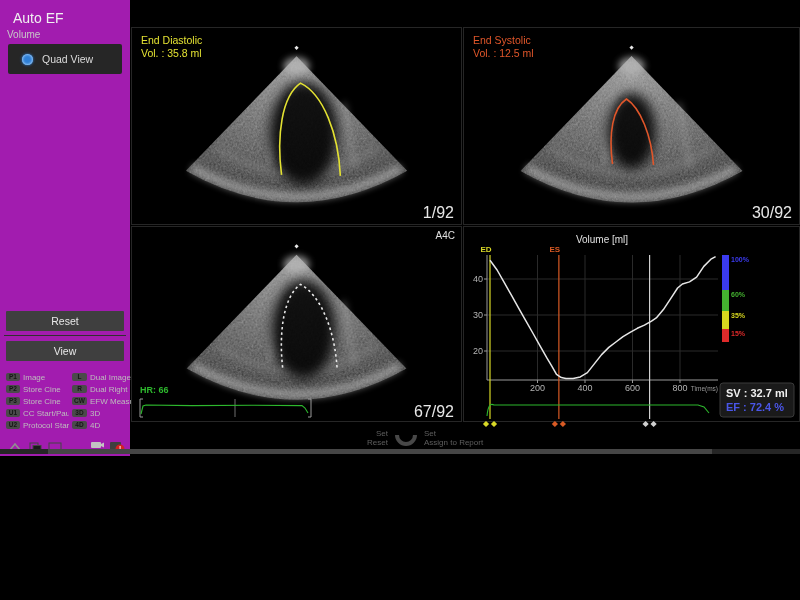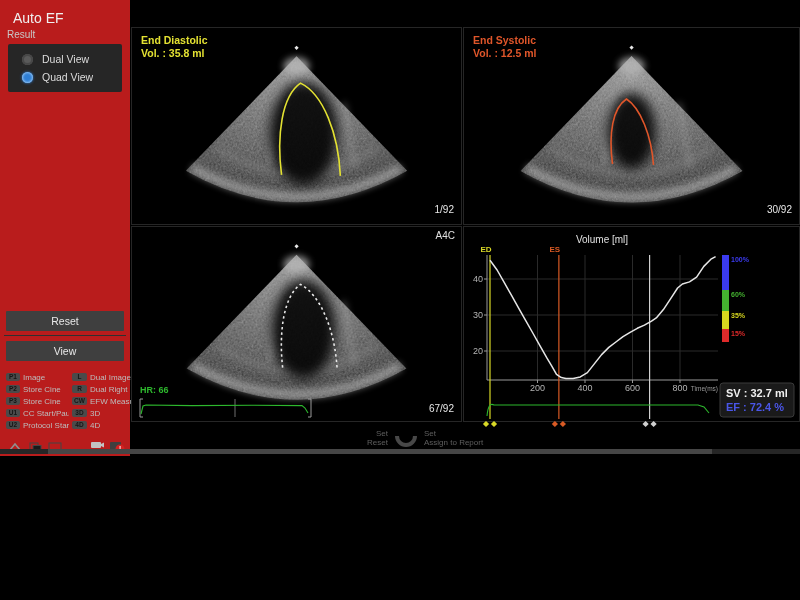--- a/index.html
+++ b/index.html
@@ -1,41 +1,41 @@
 <!DOCTYPE html>
 <html><head>
 <meta charset="utf-8">
 <style>
   html,body{margin:0;padding:0;background:#000;}
   body{width:800px;height:600px;position:relative;overflow:hidden;
        font-family:"Liberation Sans",sans-serif;-webkit-font-smoothing:antialiased;}
   .abs{position:absolute;}
   
-  #left-panel{left:0;top:0;width:130px;height:456px;background:#b91c1c;}
+  #left-panel{left:0;top:0;width:130px;height:456px;background:#a21caf;}
   #panel-title{left:13px;top:10px;color:#f0f0f0;font-size:14px;}
   #section-label{left:7px;top:29px;color:#c8c8c8;font-size:10px;}
   #radio-group{left:8px;top:44px;width:114px;background:#262626;border-radius:2px;padding:6px 0;}
   .radio-row{display:flex;align-items:center;height:18px;padding-left:14px;cursor:default;}
   .radio-dot{width:11px;height:11px;border-radius:50%;background:#5a5a5a;box-shadow:inset 0 0 0 2px #474747;margin-right:9px;}
   .radio-dot.sel{background:#2f7fd6;box-shadow:inset 0 0 2px 1px #8fc0f0,0 0 3px #2f7fd6;}
   .radio-label{color:#dcdcdc;font-size:10.5px;}
   .panel-btn{left:6px;width:118px;height:20px;background:#3f3f3f;color:#e8e8e8;font-size:10.5px;
              text-align:center;line-height:20px;border-radius:1px;}
   #panel-divider{left:4px;top:335px;width:122px;height:1px;background:#303030;}
   #fn-keys{left:6px;top:372px;width:122px;}
   .fn-row{display:grid;grid-template-columns:14px 46px 15px 47px;column-gap:3px;align-items:center;height:10.5px;margin-bottom:1.5px;}
   .fn-badge{background:#4a4a4a;color:#151515;font-size:6.5px;font-weight:bold;text-align:center;
             border-radius:2px;height:8px;line-height:8px;}
   .fn-label{color:#bdbdbd;font-size:8px;white-space:nowrap;overflow:hidden;}
   #panel-icons{left:4px;top:439px;width:122px;height:16px;}
   
   #samsung-logo{left:141px;top:8px;font-size:10px;font-weight:bold;letter-spacing:1.3px;margin-top:19px;}
   .quad{outline:1px solid #262626;background:#000;}
-  .quad-title{position:absolute;left:9px;top:6px;font-size:10.5px;font-weight:bold;line-height:13px;}
-  .frame-counter{position:absolute;right:7px;font-size:10px;color:#e8e8e8;}
+  .quad-title{position:absolute;left:9px;top:6px;font-size:10.5px;font-weight:normal;line-height:13px;}
+  .frame-counter{position:absolute;right:7px;font-size:16px;color:#e8e8e8;}
   #a4c-label{position:absolute;right:6px;top:3px;color:#e0e0e0;font-size:10px;}
   #hr-label{left:140px;top:385px;font-size:9px;font-weight:bold;}
   
   .hint-text{color:#5f5f5f;font-size:8px;line-height:9px;}
   #scroll-track{left:0;top:449px;width:800px;height:5px;background:#262626;}
   #scroll-thumb{position:absolute;left:48px;top:0;width:664px;height:5px;background:#464646;}
   svg text{font-family:"Liberation Sans",sans-serif;}
 </style>
 </head>
 <body>
@@ -58,26 +58,22 @@
         <feGaussianBlur stdDeviation="3.5"></feGaussianBlur>
       </filter>
     <filter id="fb6" x="-40%" y="-40%" width="180%" height="180%">
         <feGaussianBlur stdDeviation="6"></feGaussianBlur>
       </filter>
   </defs>
 </svg>
 
 <div id="left-panel" class="abs">
   <div id="panel-title" class="abs">Auto EF</div>
-  <div id="section-label" class="abs">Result</div>
+  <div id="section-label" class="abs">Volume</div>
   <div id="radio-group" class="abs">
-      <div class="radio-row">
-    <span class="radio-dot"></span>
-    <span class="radio-label">Dual View</span>
-      </div>
       <div class="radio-row">
     <span class="radio-dot sel"></span>
     <span class="radio-label">Quad View</span>
       </div>
     </div>
   <div class="panel-btn abs" style="top:311px">Reset</div>
   <div id="panel-divider" class="abs"></div>
   <div class="panel-btn abs" style="top:341px">View</div>
   <div id="fn-keys" class="abs">
       <div class="fn-row">
@@ -249,21 +245,21 @@
          <text x="267" y="70" font-size="7" font-weight="bold" fill="#44b230">60%</text>
       <rect x="258" y="84" width="7" height="18" fill="#d6d61e"></rect>
          <text x="267" y="91" font-size="7" font-weight="bold" fill="#d6d61e">35%</text>
       <rect x="258" y="102" width="7" height="13" fill="#df2a2a"></rect>
          <text x="267" y="109" font-size="7" font-weight="bold" fill="#df2a2a">15%</text>
       <rect x="256" y="156" width="74" height="34" rx="3" fill="#1a1a1a" stroke="#3a3a3a"></rect>
        <text x="262" y="170" font-size="11" font-weight="bold" fill="#f0f0f0">SV : 32.7 ml</text>
        <text x="262" y="184" font-size="11" font-weight="bold" fill="#4a56e8">EF : 72.4 %</text>
     </svg></div>
 
-<div class="abs" style="left:340px;top:429px;display:flex;align-items:flex-end;gap:6px">
+<div class="abs" style="left:340px;top:429px;display:flex;align-items:center;gap:6px">
   <div class="hint-text" style="text-align:right;width:48px">
     <div>Set</div>
     <div>Reset</div>
   </div>
   <svg width="24" height="14" style="margin-top:2px">
     <path d="M3,3 A9 9 0 0 0 21,3" stroke="#484848" stroke-width="4" fill="none"></path>
   </svg>
   <div class="hint-text">
     <div>Set</div>
     <div>Assign to Report</div>

